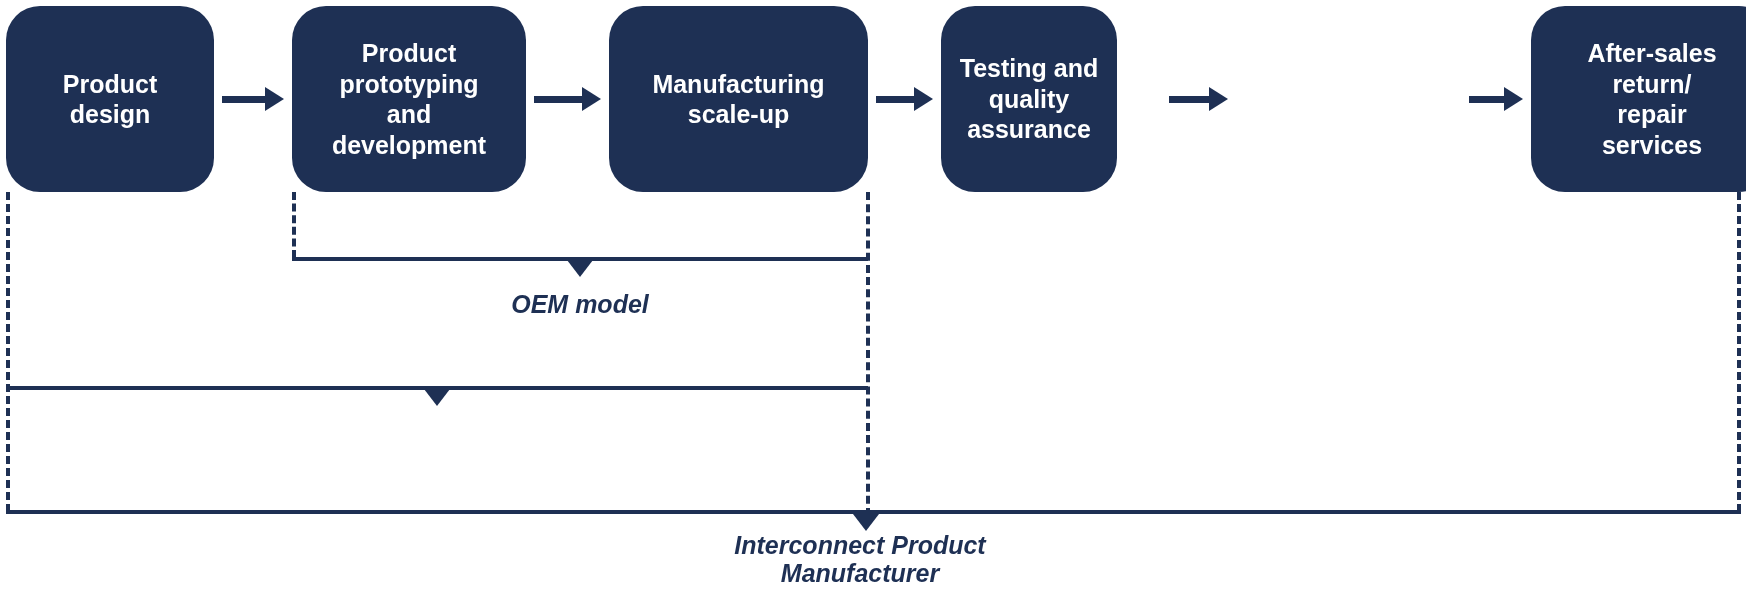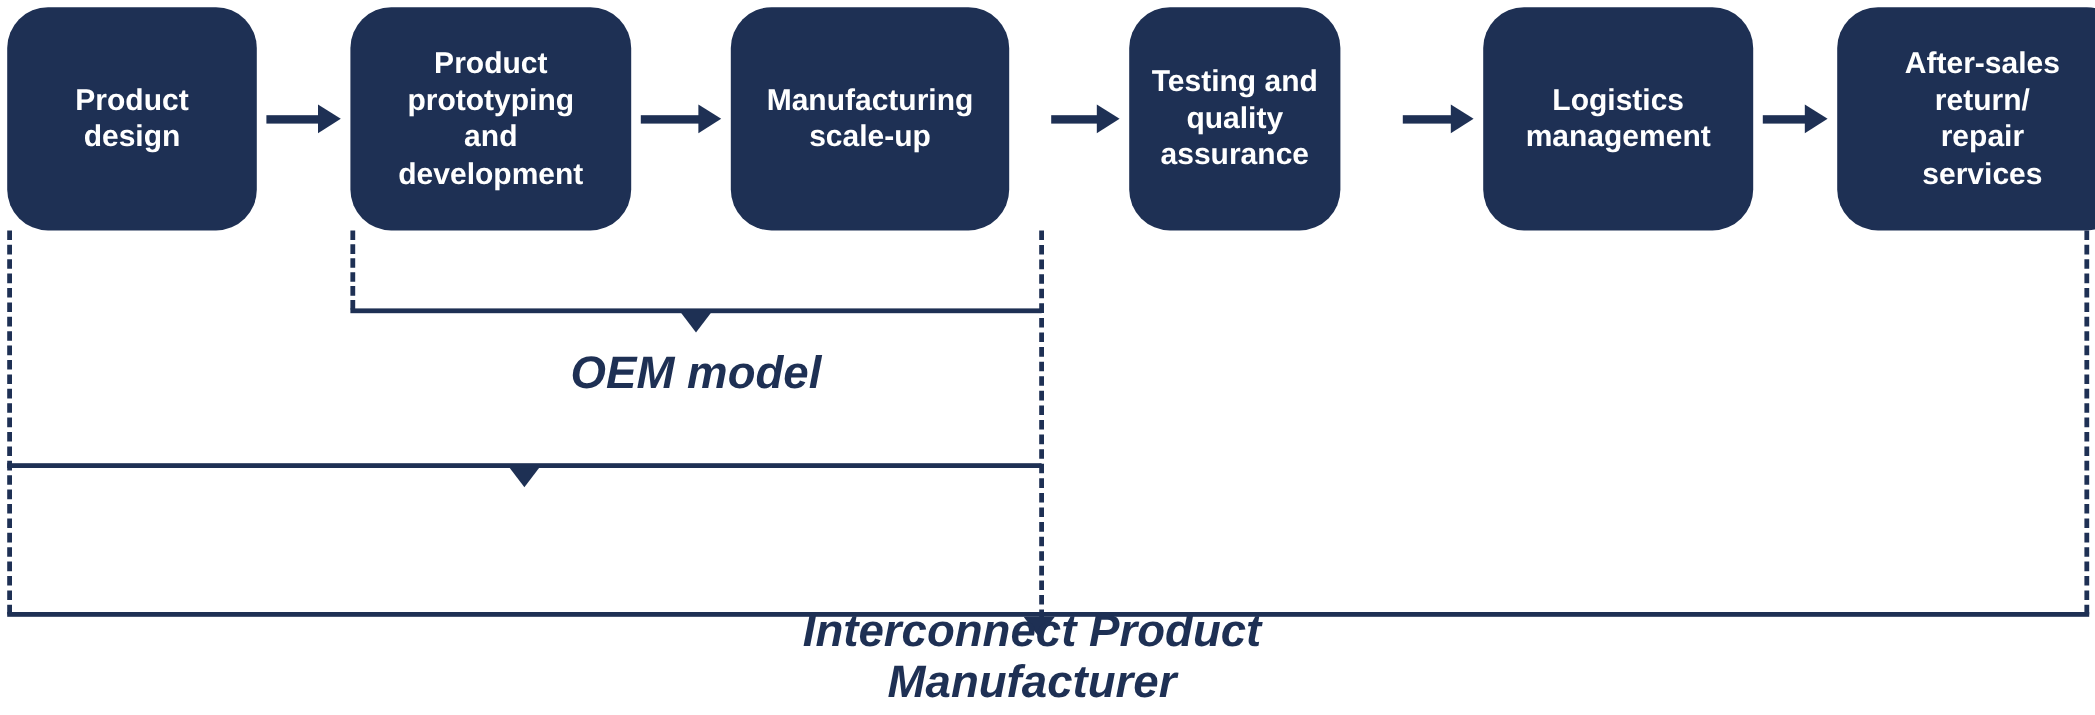--- a/index.html
+++ b/index.html
@@ -13,21 +13,21 @@
     position:absolute; top:6px; height:186px;
     background:var(--navy); border-radius:34px;
     display:flex; align-items:center; justify-content:center;
   }
   .stage .label {
     color:#fff; font-weight:bold; font-size:25px; line-height:1.22;
     text-align:center; white-space:pre-line;
   }
   .b1 { left:6px;    width:208px; }
   .b2 { left:292px;  width:234px; }
-  .b3 { left:609px;  width:232px; }
+  .b3 { left:609px;  width:259px; }
   .b4 { left:941px;  width:176px; }
   .b5 { left:1236px; width:225px; }
   .b6 { left:1531px; width:242px; }
   
   .harrow { position:absolute; top:87px; height:24px; }
   .harrow .stem {
     position:absolute; left:0; top:9px; height:7px;
     width:calc(100% - 18px); background:var(--navy);
   }
   .harrow .head {
@@ -55,25 +55,25 @@
     position:absolute; width:0; height:0;
     border-left:13px solid transparent; border-right:13px solid transparent;
     border-top:17px solid var(--navy);
   }
   .oem-head    { left:567px; top:260px; }
   .odm-head    { left:424px; top:389px; }
   .center-head { left:853px; top:514px; }
   
   .model-label {
     position:absolute; color:var(--navy); font-weight:bold; font-style:italic;
-    font-size:38px; text-align:center; white-space:pre-line; line-height:1.12;
+    font-size:25px; text-align:center; white-space:pre-line; line-height:1.12;
   }
   .oem-label { left:430px; top:290px; width:300px; }
   .odm-label { left:287px; top:406px; width:300px; }
-  .mfr-label { left:610px; top:505px; width:500px; }
+  .mfr-label { left:610px; top:531px; width:500px; }
 </style>
 </head>
 <body>
 
 <div class="canvas">
 
   <div class="stage b1">
     <span class="label">Product
 design</span>
   </div>
@@ -84,24 +84,20 @@
 development</span>
   </div>
   <div class="stage b3">
     <span class="label">Manufacturing
 scale-up</span>
   </div>
   <div class="stage b4">
     <span class="label">Testing and
 quality
 assurance</span>
-  </div>
-  <div class="stage b5">
-    <span class="label">Logistics
-management</span>
   </div>
   <div class="stage b6">
     <span class="label">After-sales
 return/
 repair
 services</span>
   </div>
 
   <div class="harrow a1">
     <span class="stem"></span>

